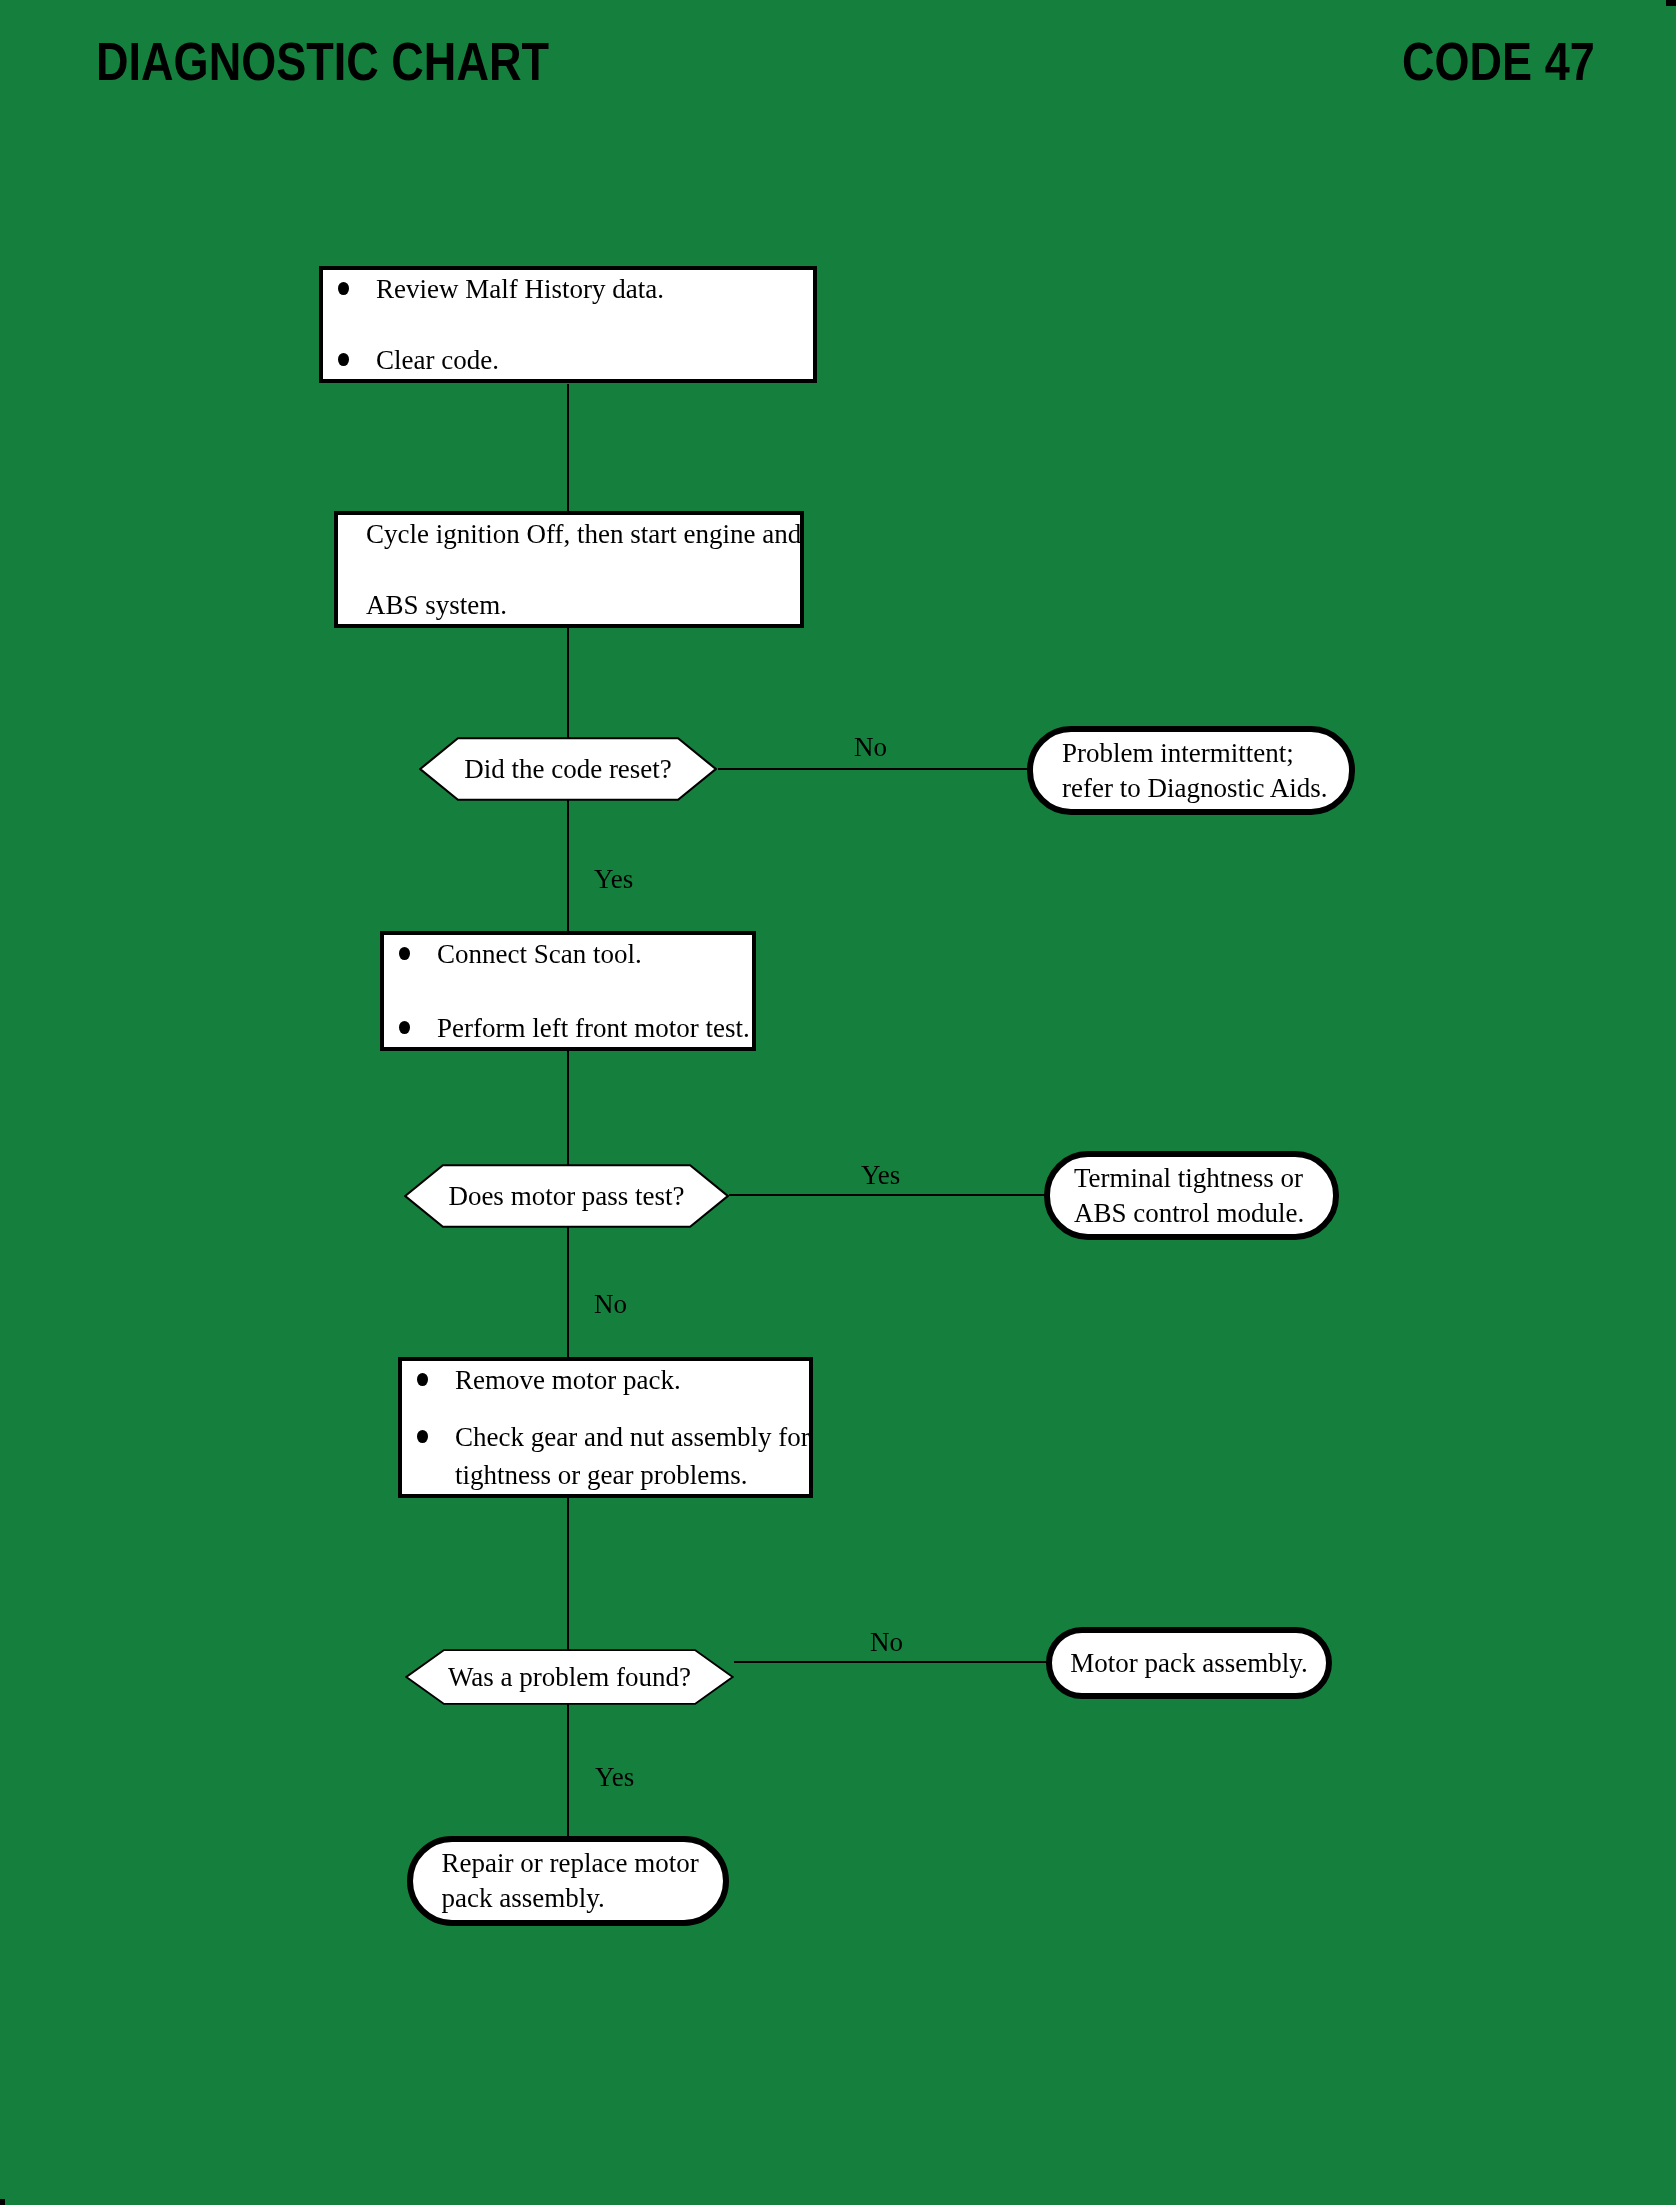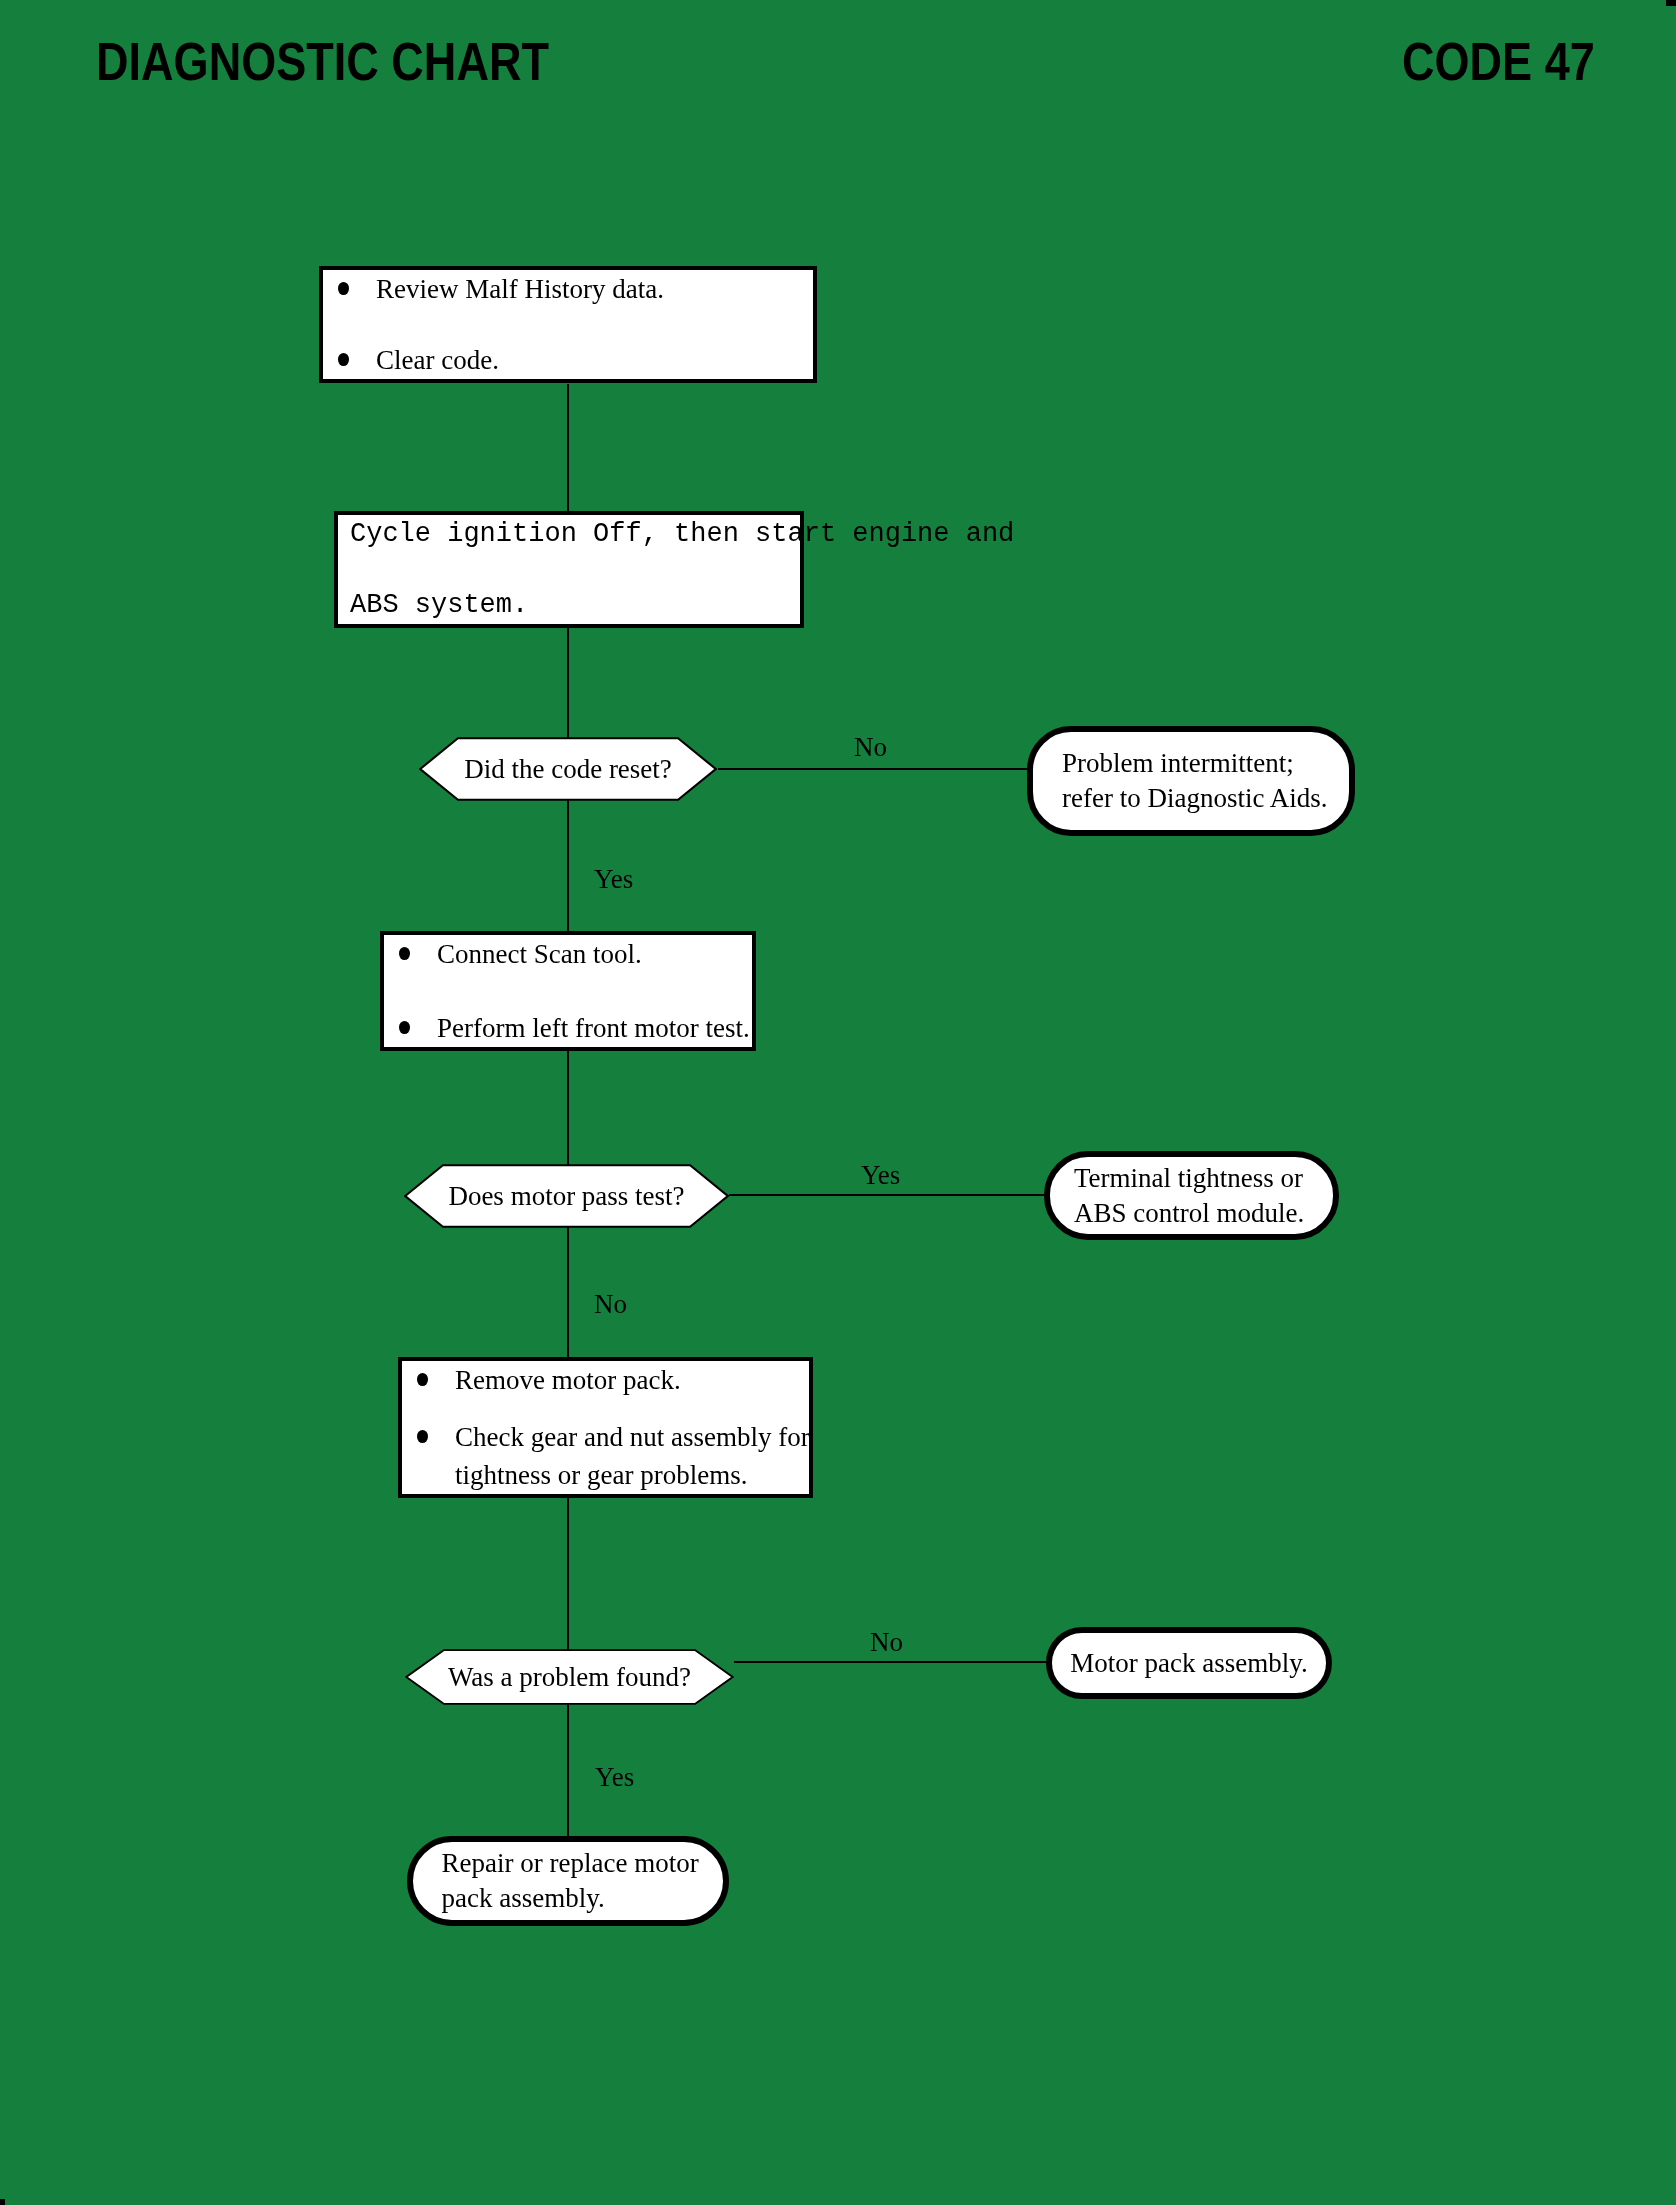--- a/index.html
+++ b/index.html
@@ -30,21 +30,21 @@
   .hline { height: 1.8px; }
 
   
   .node { position: absolute; z-index: 2; box-sizing: border-box; }
 
   .process {
     background: #fff; border: 4.3px solid #000;
     display: flex; flex-direction: column; justify-content: space-between;
     font-size: 27px; line-height: 38px;
   }
-  .pline { padding-left: 12px; white-space: nowrap; line-height: 38px; font-family: Liberation Mono, monospace; }
+  .pline { padding-left: 28px; white-space: nowrap; line-height: 38px; }
 
   .bullet-item { display: flex; align-items: flex-start; }
   .bullet {
     flex: 0 0 auto; width: 11px; height: 12.8px;
     background: #000; border-radius: 50%;
     margin-left: 15px; margin-top: 12px;
   }
   .btext { margin-left: 27px; white-space: nowrap; }
   .btext .wrapline { white-space: nowrap; line-height: 38px; }
   .gap24 { gap: 14.6px; }
@@ -107,21 +107,21 @@
 
   <div class="node hex" style="left:419px; top:737px; width:298px; height:64px;">
     <svg viewBox="0 0 490 105" preserveAspectRatio="none">
       <polygon points="2,52.5 64,2 426,2 488,52.5 426,103 64,103" fill="#ffffff" stroke="#000000" stroke-width="3.5"></polygon>
     </svg>
     <div class="hex-label">Did the code reset?</div>
   </div>
   <div class="edge-label" style="left:854px; top:732px;">No</div>
   <div class="edge-label" style="left:594px; top:864px;">Yes</div>
 
-  <div class="node end end-left" style="left:1027px; top:726px; width:328px; height:110px; border-radius:44px; padding-left:29px;">
+  <div class="node end end-left" style="left:1027px; top:726px; width:328px; height:89px; border-radius:44px; padding-left:29px;">
     <div class="eline">Problem intermittent;</div>
     <div class="eline">refer to Diagnostic Aids.</div>
   </div>
 
   <div class="node process gap24" style="left:380px; top:931px; width:376px; height:120px;">
     <div class="bullet-item">
       <span class="bullet"></span>
       <span class="btext">Connect Scan tool.</span>
     </div>
     <div class="bullet-item">

